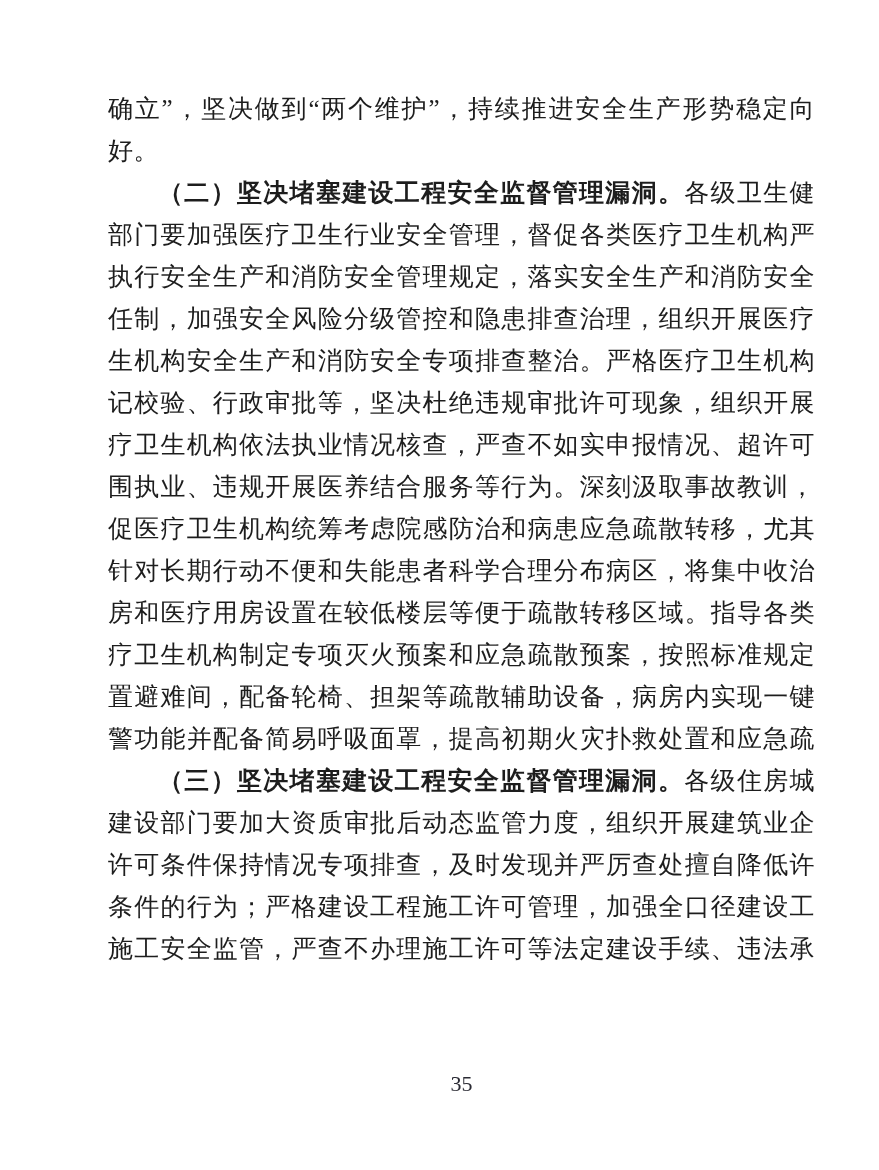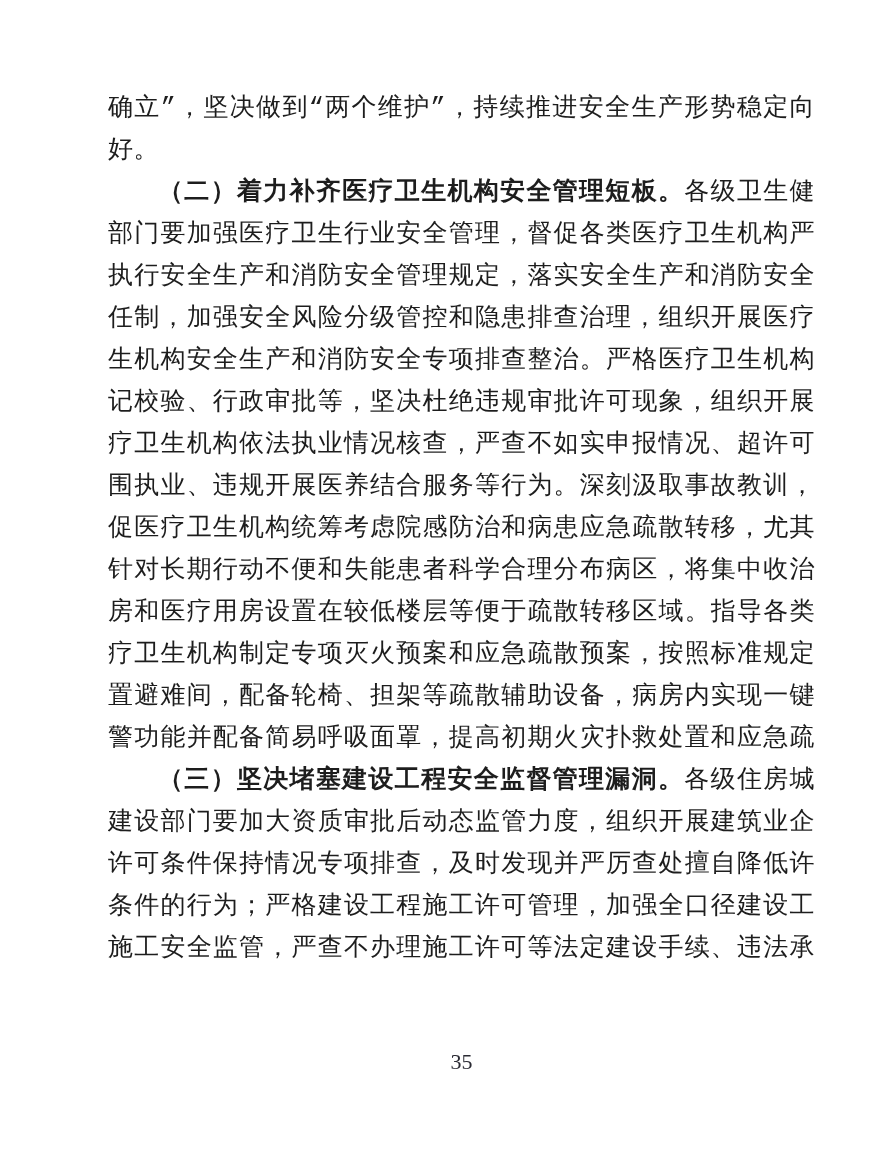--- a/index.html
+++ b/index.html
@@ -14,59 +14,58 @@
     background: #ffffff;
     overflow: hidden;
     font-family: "Liberation Serif", serif;
   }
   .content {
     position: absolute;
     left: 108px;
     right: 64px;
     top: 88px;
     color: #1d1d1d;
-    font-family: Liberation Mono, monospace;
   }
   .line {
     font-size: 25px;
     height: 42px;
     line-height: 42px;
     text-align: justify;
     letter-spacing: 0.5px;
     overflow: hidden;
   }
   .line.fill {
     text-align-last: justify;
   }
   .line.indent {
     text-indent: 2em;
   }
   .heading-bold {
     font-weight: 700;
   }
   .page-number {
     position: absolute;
-    top: 1046px;
+    top: 1068px;
     left: 108px;
     right: 64px;
     height: 32px;
     line-height: 32px;
     text-align: center;
     font-size: 22px;
     color: #2a2a33;
   }
 </style>
 </head>
 <body>
 
 <div class="page">
   <div class="content">
       <div class="line fill">确立”，坚决做到“两个维护”，持续推进安全生产形势稳定向</div>
       <div class="line">好。</div>
-      <div class="line fill indent"><span class="heading-bold">（二）着力补齐医疗卫生机构安全管理短板。</span>各级卫生健康</div>
+      <div class="line fill indent"><span class="heading-bold">（二）坚决堵塞建设工程安全监督管理漏洞。</span>各级卫生健康</div>
       <div class="line fill">部门要加强医疗卫生行业安全管理，督促各类医疗卫生机构严格</div>
       <div class="line fill">执行安全生产和消防安全管理规定，落实安全生产和消防安全责</div>
       <div class="line fill">任制，加强安全风险分级管控和隐患排查治理，组织开展医疗卫</div>
       <div class="line fill">生机构安全生产和消防安全专项排查整治。严格医疗卫生机构登</div>
       <div class="line fill">记校验、行政审批等，坚决杜绝违规审批许可现象，组织开展医</div>
       <div class="line fill">疗卫生机构依法执业情况核查，严查不如实申报情况、超许可范</div>
       <div class="line fill">围执业、违规开展医养结合服务等行为。深刻汲取事故教训，督</div>
       <div class="line fill">促医疗卫生机构统筹考虑院感防治和病患应急疏散转移，尤其要</div>
       <div class="line fill">针对长期行动不便和失能患者科学合理分布病区，将集中收治病</div>
       <div class="line fill">房和医疗用房设置在较低楼层等便于疏散转移区域。指导各类医</div>

